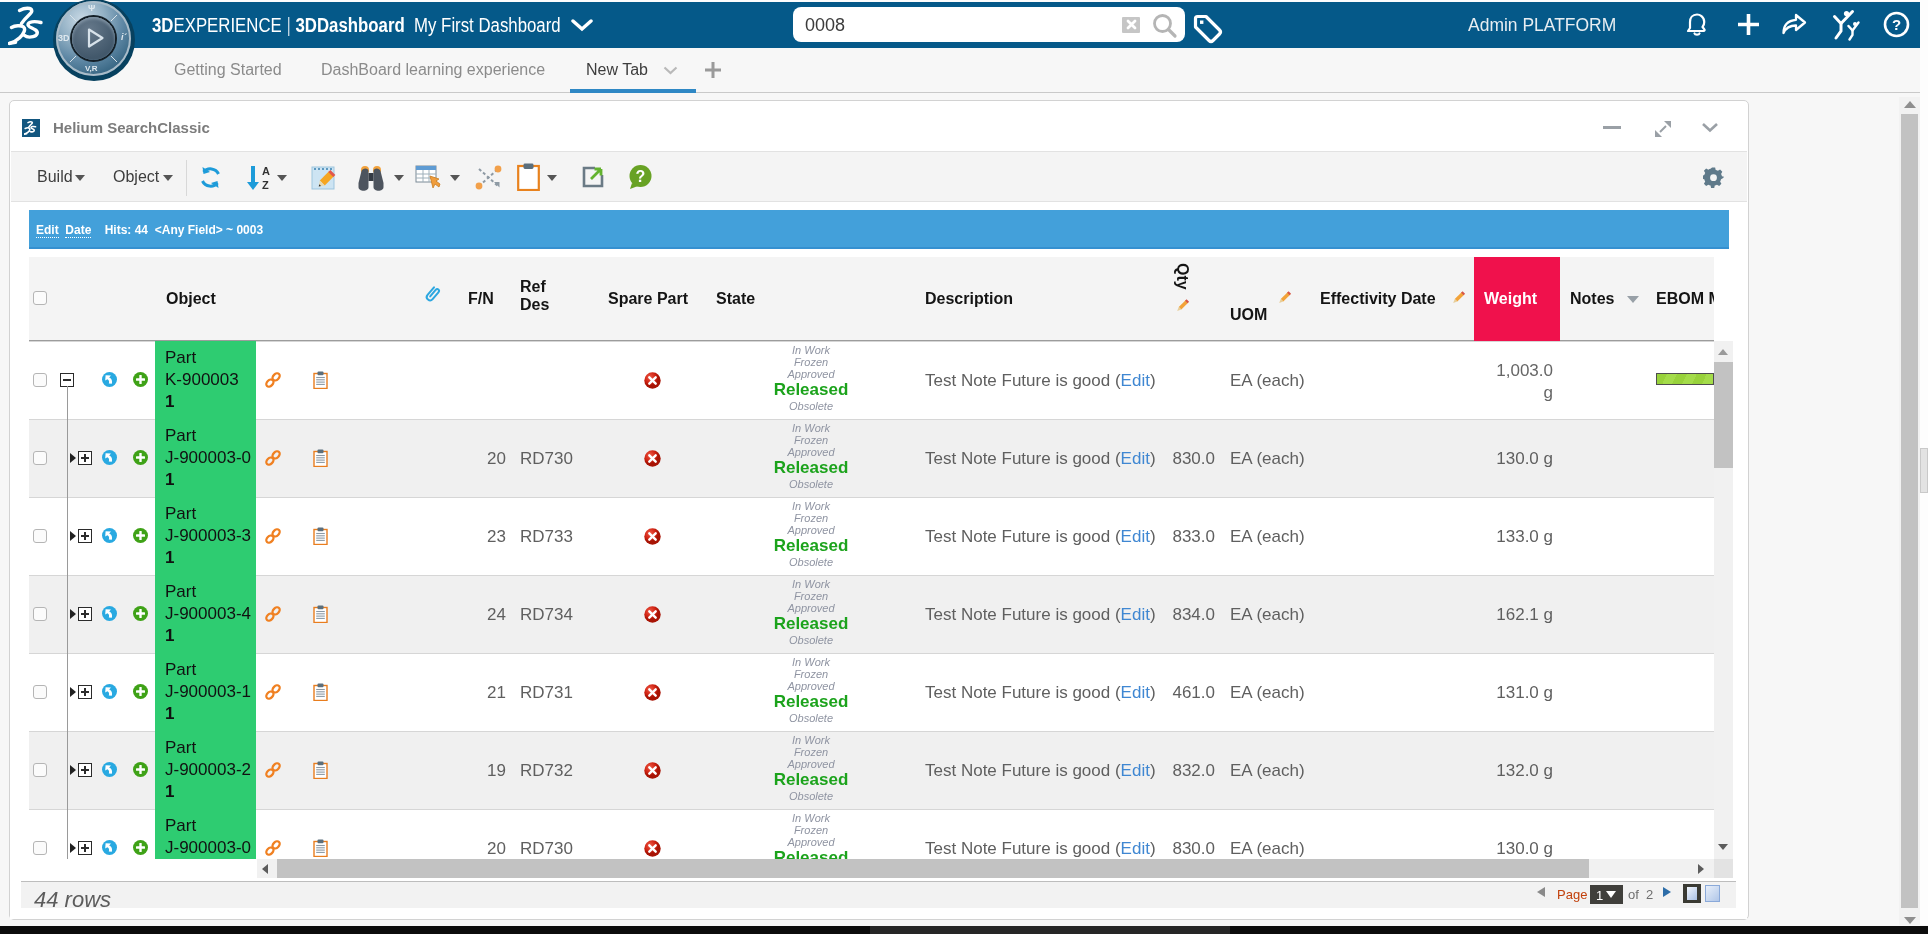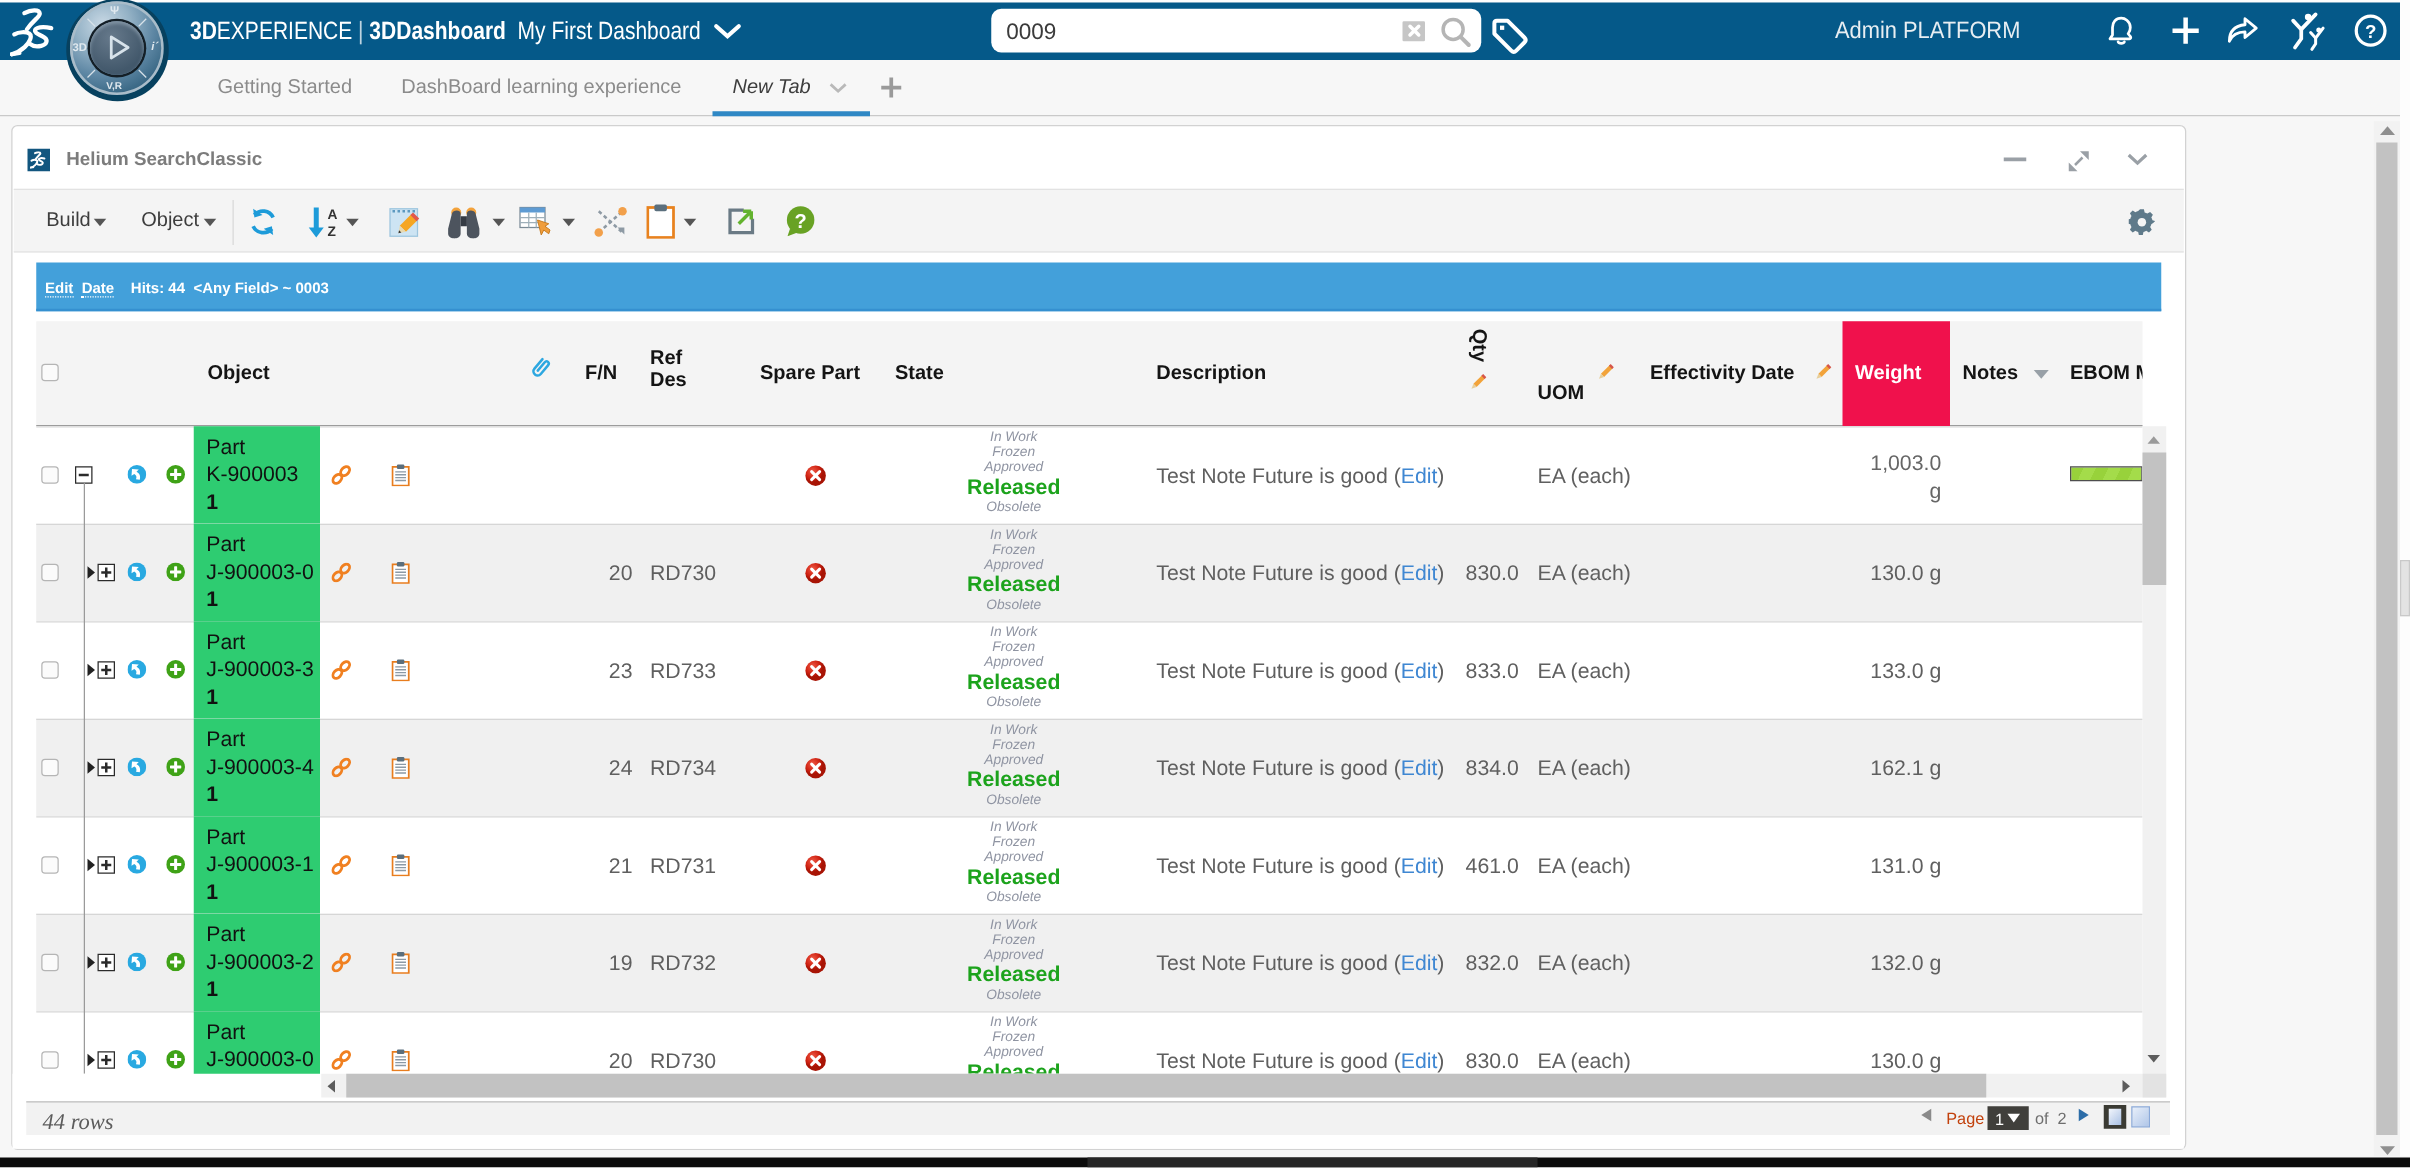--- a/index.html
+++ b/index.html
@@ -41,21 +41,21 @@
 <div style="position:absolute;left:121px;top:32px;font-size:9px;font-weight:bold;color:#dfe8ee;font-style:italic;z-index:5;">i´</div>
 <div style="position:absolute;left:85px;top:64px;font-size:8px;font-weight:bold;color:#dfe8ee;z-index:5;">V,R</div>
 <div style="position:absolute;left:88px;top:3px;font-size:9px;font-weight:bold;color:#dfe8ee;z-index:5;">Ψ</div>
 
 <div style="position:absolute;left:152px;top:14px;font-size:20px;color:#fff;transform:scaleX(0.84);transform-origin:left center;white-space:nowrap;"><b>3D</b>EXPERIENCE <span style="color:#bdd3e0;">|</span> <b>3DDashboard</b>&nbsp; My First Dashboard</div>
 <svg style="position:absolute;left:571px;top:19px;" width="22" height="13" viewBox="0 0 22 13">
     <path d="M2 2 L11 10 L20 2" fill="none" stroke="#fff" stroke-width="3.4" stroke-linecap="round"></path>
   </svg>
 
 <div style="position:absolute;left:793px;top:7px;width:392px;height:35px;background:#fff;border-radius:8px;"></div>
-<div style="position:absolute;left:805px;top:15px;font-size:18px;color:#3b3b3b;">0009</div>
+<div style="position:absolute;left:805px;top:15px;font-size:18px;color:#3b3b3b;">0008</div>
 <div style="position:absolute;left:1122px;top:17px;width:18px;height:16px;background:#c6c6c6;border-radius:1px;"></div>
 <svg style="position:absolute;left:1125px;top:18px;" width="13" height="13" viewBox="0 0 13 13">
     <path d="M3 3 L10 10 M10 3 L3 10" stroke="#fff" stroke-width="2.8" stroke-linecap="round"></path>
   </svg>
 <svg style="position:absolute;left:1152px;top:13px;" width="26" height="26" viewBox="0 0 26 26">
     <circle cx="10.5" cy="10.5" r="8" fill="none" stroke="#b5b5b5" stroke-width="2.8"></circle>
     <line x1="16.5" y1="16.5" x2="23" y2="23" stroke="#b5b5b5" stroke-width="3.2" stroke-linecap="round"></line>
   </svg>
 
 <svg style="position:absolute;left:1191px;top:12px;" width="36" height="33" viewBox="0 0 36 33">
@@ -90,21 +90,21 @@
   </svg>
 
 <svg style="position:absolute;left:1883px;top:11px;" width="27" height="27" viewBox="0 0 27 27">
     <circle cx="13.5" cy="13.5" r="11.5" fill="none" stroke="#fff" stroke-width="2.6"></circle>
     <text x="13.5" y="19" font-family="Liberation Sans" font-size="15" font-weight="bold" fill="#fff" text-anchor="middle">?</text>
   </svg>
 
 <div style="position:absolute;left:0;top:48px;width:1920px;height:45px;background:#f7f7f7;border-bottom:1px solid #c9c9c9;"></div>
 <div style="position:absolute;left:174px;top:61px;font-size:16px;color:#8b8b8b;">Getting Started</div>
 <div style="position:absolute;left:321px;top:61px;font-size:16px;color:#8b8b8b;">DashBoard learning experience</div>
-<div style="position:absolute;left:586px;top:61px;font-size:16px;color:#3d3d3d;font-style:italic;">New Tab</div>
+<div style="position:absolute;left:586px;top:61px;font-size:16px;color:#3d3d3d;">New Tab</div>
 <svg style="position:absolute;left:663px;top:66px;" width="15" height="9" viewBox="0 0 15 9">
     <path d="M1.5 1.5 L7.5 7 L13.5 1.5" fill="none" stroke="#b9b9b9" stroke-width="2.2"></path>
   </svg>
 <div style="position:absolute;left:570px;top:89px;width:126px;height:4px;background:#2f88c5;"></div>
 <svg style="position:absolute;left:704px;top:61px;" width="18" height="18" viewBox="0 0 18 18">
     <path d="M9 1 L9 17 M1 9 L17 9" stroke="#9a9a9a" stroke-width="3"></path>
   </svg>
 
 <div style="position:absolute;left:1899px;top:97px;width:21px;height:828px;background:#f2f2f2;"></div>
 <div style="position:absolute;left:1904px;top:101px;width:0;height:0;border-bottom:7px solid #8f8f8f;border-left:6px solid transparent;border-right:6px solid transparent;"></div>
@@ -695,21 +695,21 @@
 <div style="position:absolute;left:277px;top:859px;width:1312px;height:19px;background:#c2c2c2;"></div>
 <div style="position:absolute;left:1698px;top:864px;width:0;height:0;border-left:6px solid #5c5c5c;border-top:5px solid transparent;border-bottom:5px solid transparent;"></div>
 
 <div style="position:absolute;left:1714px;top:341px;width:19px;height:537px;background:#f1f1f1;"></div>
 <div style="position:absolute;left:1718px;top:349px;width:0;height:0;border-bottom:6px solid #9a9a9a;border-left:5.5px solid transparent;border-right:5.5px solid transparent;"></div>
 <div style="position:absolute;left:1714px;top:362px;width:19px;height:106px;background:#c2c2c2;"></div>
 <div style="position:absolute;left:1718px;top:844px;width:0;height:0;border-top:6px solid #5c5c5c;border-left:5.5px solid transparent;border-right:5.5px solid transparent;"></div>
 <div style="position:absolute;left:1714px;top:859px;width:19px;height:19px;background:#e3e3e3;"></div>
 
 <div style="position:absolute;left:21px;top:881px;width:1715px;height:27px;background:#f2f2f2;border-top:1px solid #bdbdbd;"></div>
-<div style="position:absolute;left:34px;top:887px;font-size:18px;font-style:italic;color:#5c5c5c;font-family:Liberation Serif, serif;">44 rows</div>
+<div style="position:absolute;left:34px;top:887px;font-size:22px;font-style:italic;color:#5c5c5c;">44 rows</div>
 <div style="position:absolute;left:1537px;top:887px;width:0;height:0;border-right:8px solid #8a8a8a;border-top:5.5px solid transparent;border-bottom:5.5px solid transparent;"></div>
 <div style="position:absolute;left:1557px;top:887px;font-size:13px;color:#c2410c;">Page</div>
 <div style="position:absolute;left:1590px;top:885px;width:33px;height:19px;background:#403f3b;"></div>
 <div style="position:absolute;left:1596px;top:888px;font-size:13px;color:#fff;">1</div>
 <div style="position:absolute;left:1606px;top:891px;width:0;height:0;border-top:7px solid #fff;border-left:5px solid transparent;border-right:5px solid transparent;"></div>
 <div style="position:absolute;left:1628px;top:887px;font-size:13px;color:#6e6e6e;">of&nbsp;&nbsp;2</div>
 <div style="position:absolute;left:1663px;top:887px;width:0;height:0;border-left:8px solid #2d6da8;border-top:5.5px solid transparent;border-bottom:5.5px solid transparent;"></div>
 <div style="position:absolute;left:1683px;top:884px;width:18px;height:19px;background:#3a3a33;"></div>
 <div style="position:absolute;left:1687px;top:887px;width:10px;height:13px;background:linear-gradient(135deg,#f2f6fc,#a9c0e4);"></div>
 <div style="position:absolute;left:1705px;top:885px;width:15px;height:17px;background:linear-gradient(135deg,#e8effa,#b0c6e8);border:1px solid #8aa9d9;"></div>

